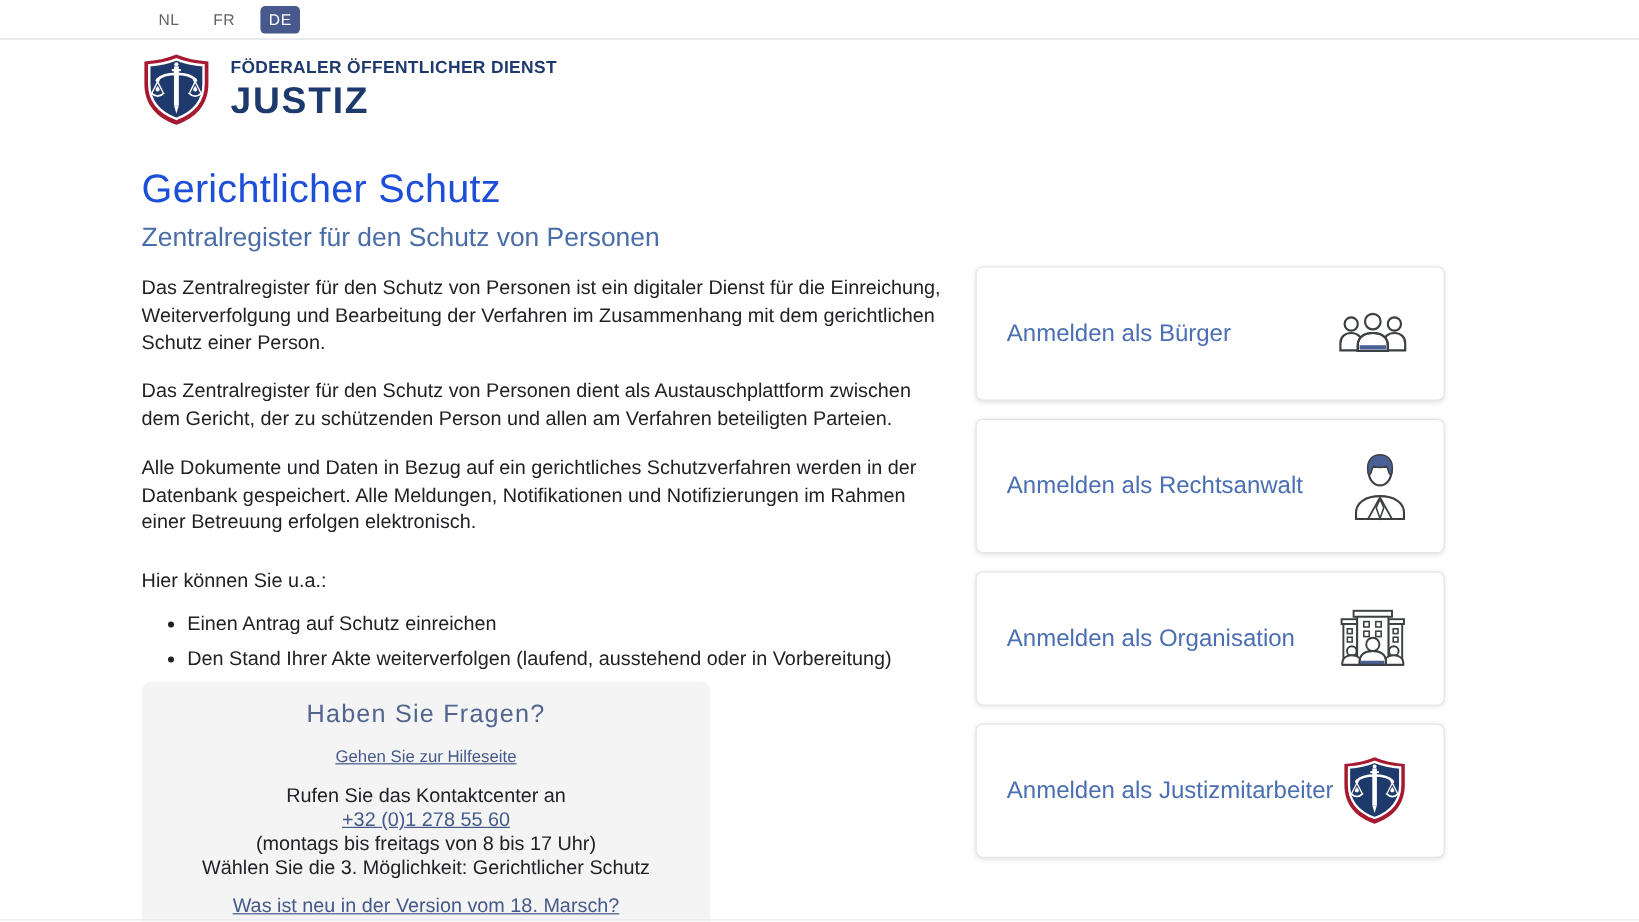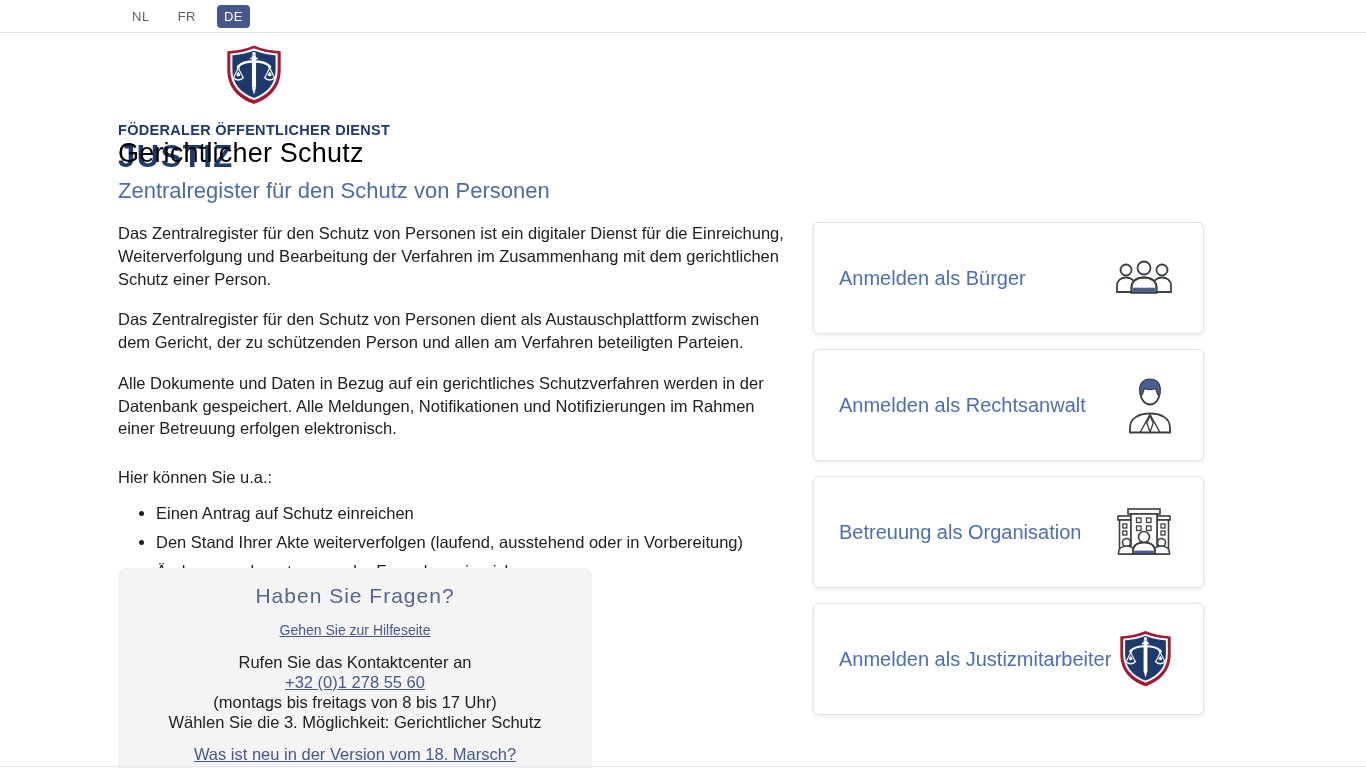--- a/index.html
+++ b/index.html
@@ -22,28 +22,28 @@
   .be-logo { display: flex; align-items: baseline; font-weight: 800; font-size: 23px;
     letter-spacing: -1px; margin-left: 6px; line-height: 1;
     font-family: "Liberation Sans", sans-serif; }
   .be-dot { color: #000; }
   .be-b { color: #f5d213; text-shadow: -1.4px -1.4px 0 #000, 1.4px -1.4px 0 #000,
     -1.4px 1.4px 0 #000, 1.4px 1.4px 0 #000, 0 1.6px 0 #000, 0 -1.6px 0 #000; }
   .be-e { color: #e8352e; text-shadow: -1.4px -1.4px 0 #000, 1.4px -1.4px 0 #000,
     -1.4px 1.4px 0 #000, 1.4px 1.4px 0 #000, 0 1.6px 0 #000, 0 -1.6px 0 #000; }
 
   
-  .logo-row { position: absolute; top: 44px; left: 118px; display: flex; align-items: center; gap: 16px; cursor: pointer; flex-direction: column; }
+  .logo-row { position: absolute; top: 44px; left: 118px; display: flex; align-items: center; gap: 16px; cursor: pointer; }
   .dept-text { display: flex; flex-direction: column; justify-content: center; }
   .dept-line { font-size: 14.5px; font-weight: bold; color: #1e3a6d; letter-spacing: 0.3px; }
   .dept-name { font-size: 31px; font-weight: bold; color: #1e3a6d; letter-spacing: 1.5px; margin-top: 1px; }
 
   
   .left-col { position: absolute; top: 138px; left: 118px; width: 676px; }
-  h1.page-title { font-size: 27px; font-weight: 400; color: #000000; letter-spacing: 0.2px; }
+  h1.page-title { font-size: 33px; font-weight: 400; color: #1d4ed8; letter-spacing: 0.2px; }
   h2.page-subtitle { font-size: 22px; font-weight: 400; color: #4a6da7; margin-top: 9px; }
   .intro p { font-size: 16.5px; line-height: 1.38; margin-top: 18px; color: #202124; }
   .intro p.list-intro { margin-top: 26px; }
   .intro ul { margin: 14px 0 0 38px; }
   .intro li { font-size: 16.5px; line-height: 1.33; margin-bottom: 7px; color: #202124; }
 
   
   .help-box { position: absolute; top: 568px; left: 118px; width: 474px; height: 220px;
     background: #f4f4f4; border-radius: 8px; text-align: center; padding: 16px 20px; }
   .help-title { font-size: 21px; color: #51658f; letter-spacing: 1px; font-weight: 400; }
@@ -167,21 +167,21 @@
           <path d="M3 56.5 v-5 c0-9 8.5-14 20-14 s20 5 20 14 v5 z" fill="#fff"></path>
           <path d="M23 38.5 L13 56.5 M23 38.5 L33 56.5" stroke-width="1.5"></path>
           <path d="M23 40 L19.8 47 L23 56 L26.2 47 Z" fill="#fff" stroke-width="1.3"></path>
           <ellipse cx="23" cy="17" rx="9.5" ry="11.5" fill="#fff"></ellipse>
           <path d="M13 18 C11 6 18 3 23 3 C28 3 35 6 33 18 C32.5 20.3 30.8 19.7 30.3 17.6 C29.8 15.6 29.3 14 28.3 12.4 C24.9 14 21.1 14 17.7 12.4 C16.7 14 16.2 15.6 15.7 17.6 C15.2 19.7 13.5 20.3 13 18 Z" fill="#4a5f94" stroke="#3c4043" stroke-width="1.2"></path>
         </svg>
       </span>
     </div>
 
     <div class="card">
-      <span class="card-label">Betreuung als Organisation</span>
+      <span class="card-label">Anmelden als Organisation</span>
       <span class="card-icon">
         <svg width="58" height="52" viewBox="0 0 58 52" fill="none" stroke="#3c4043" stroke-width="1.6">
           <rect x="3" y="10" width="13" height="4" fill="#fff"></rect>
           <rect x="4.5" y="14" width="11.5" height="34" fill="#fff"></rect>
           <rect x="42" y="10" width="13" height="4" fill="#fff"></rect>
           <rect x="42" y="14" width="11.5" height="34" fill="#fff"></rect>
           <rect x="13" y="3" width="32" height="5" fill="#fff"></rect>
           <rect x="16" y="8" width="26" height="40" fill="#fff"></rect>
           <rect x="21.5" y="12" width="4.5" height="4.5" fill="#fff" stroke-width="1.3"></rect>
           <rect x="31.5" y="12" width="4.5" height="4.5" fill="#fff" stroke-width="1.3"></rect>

